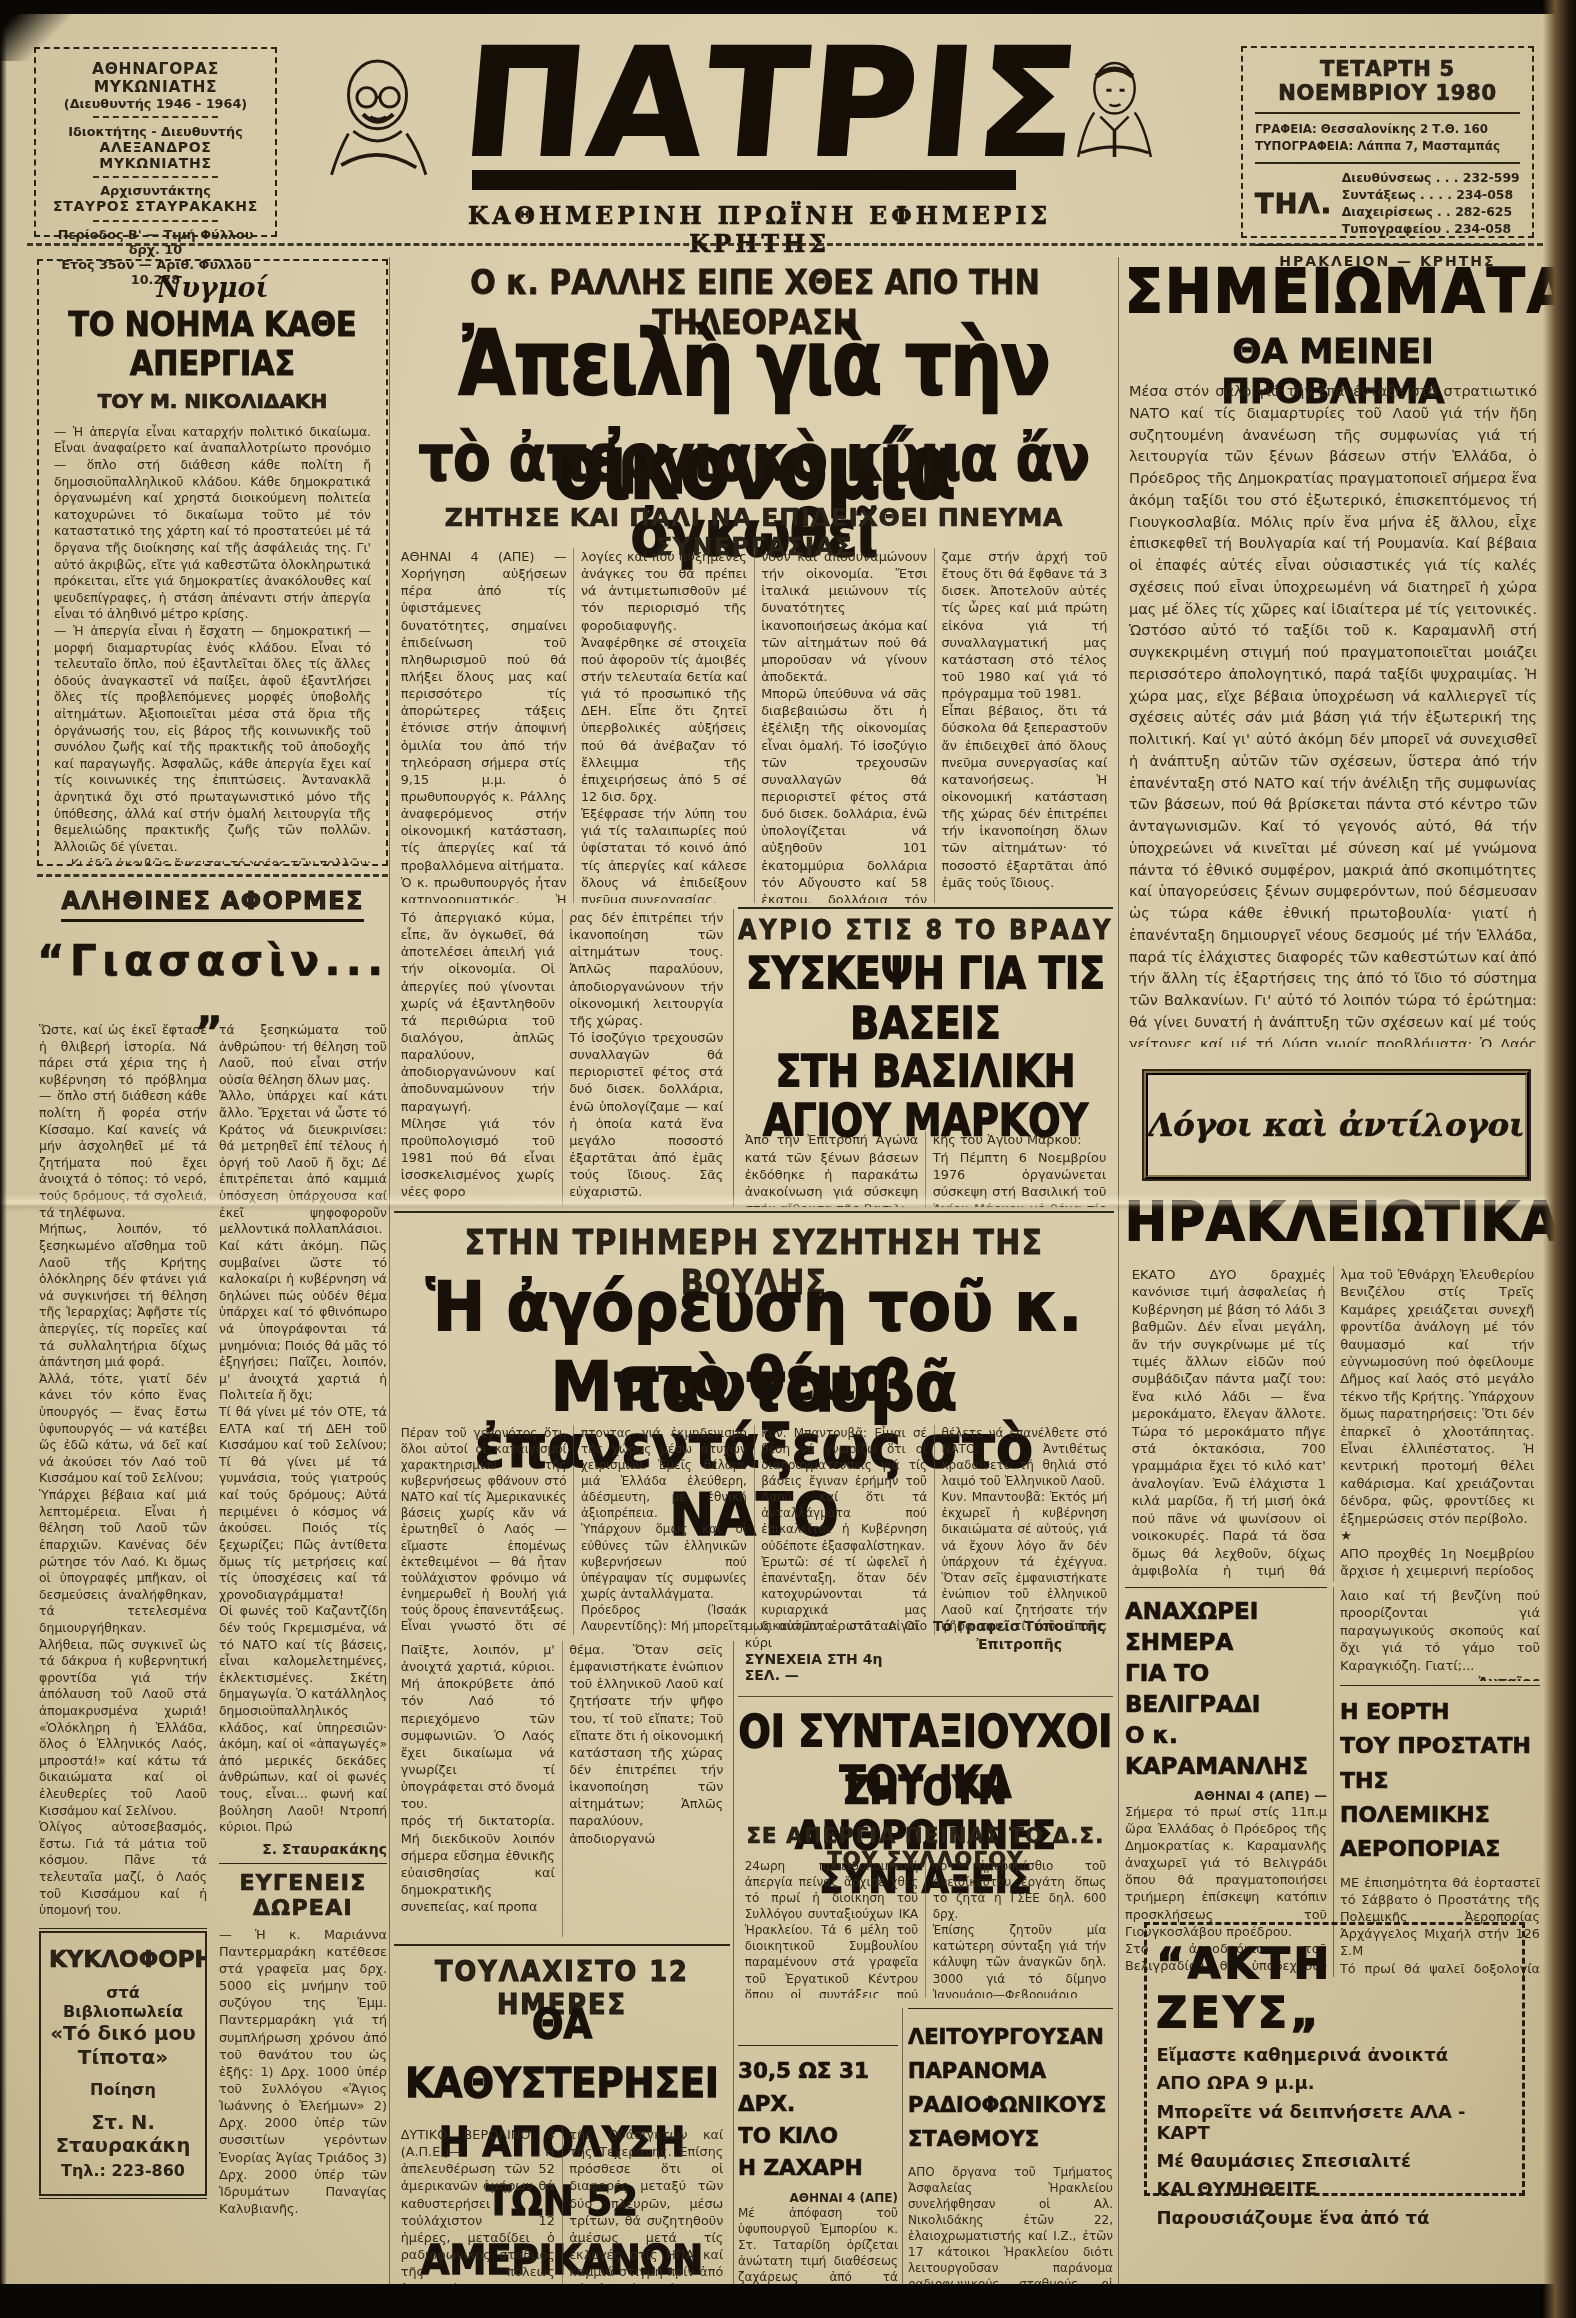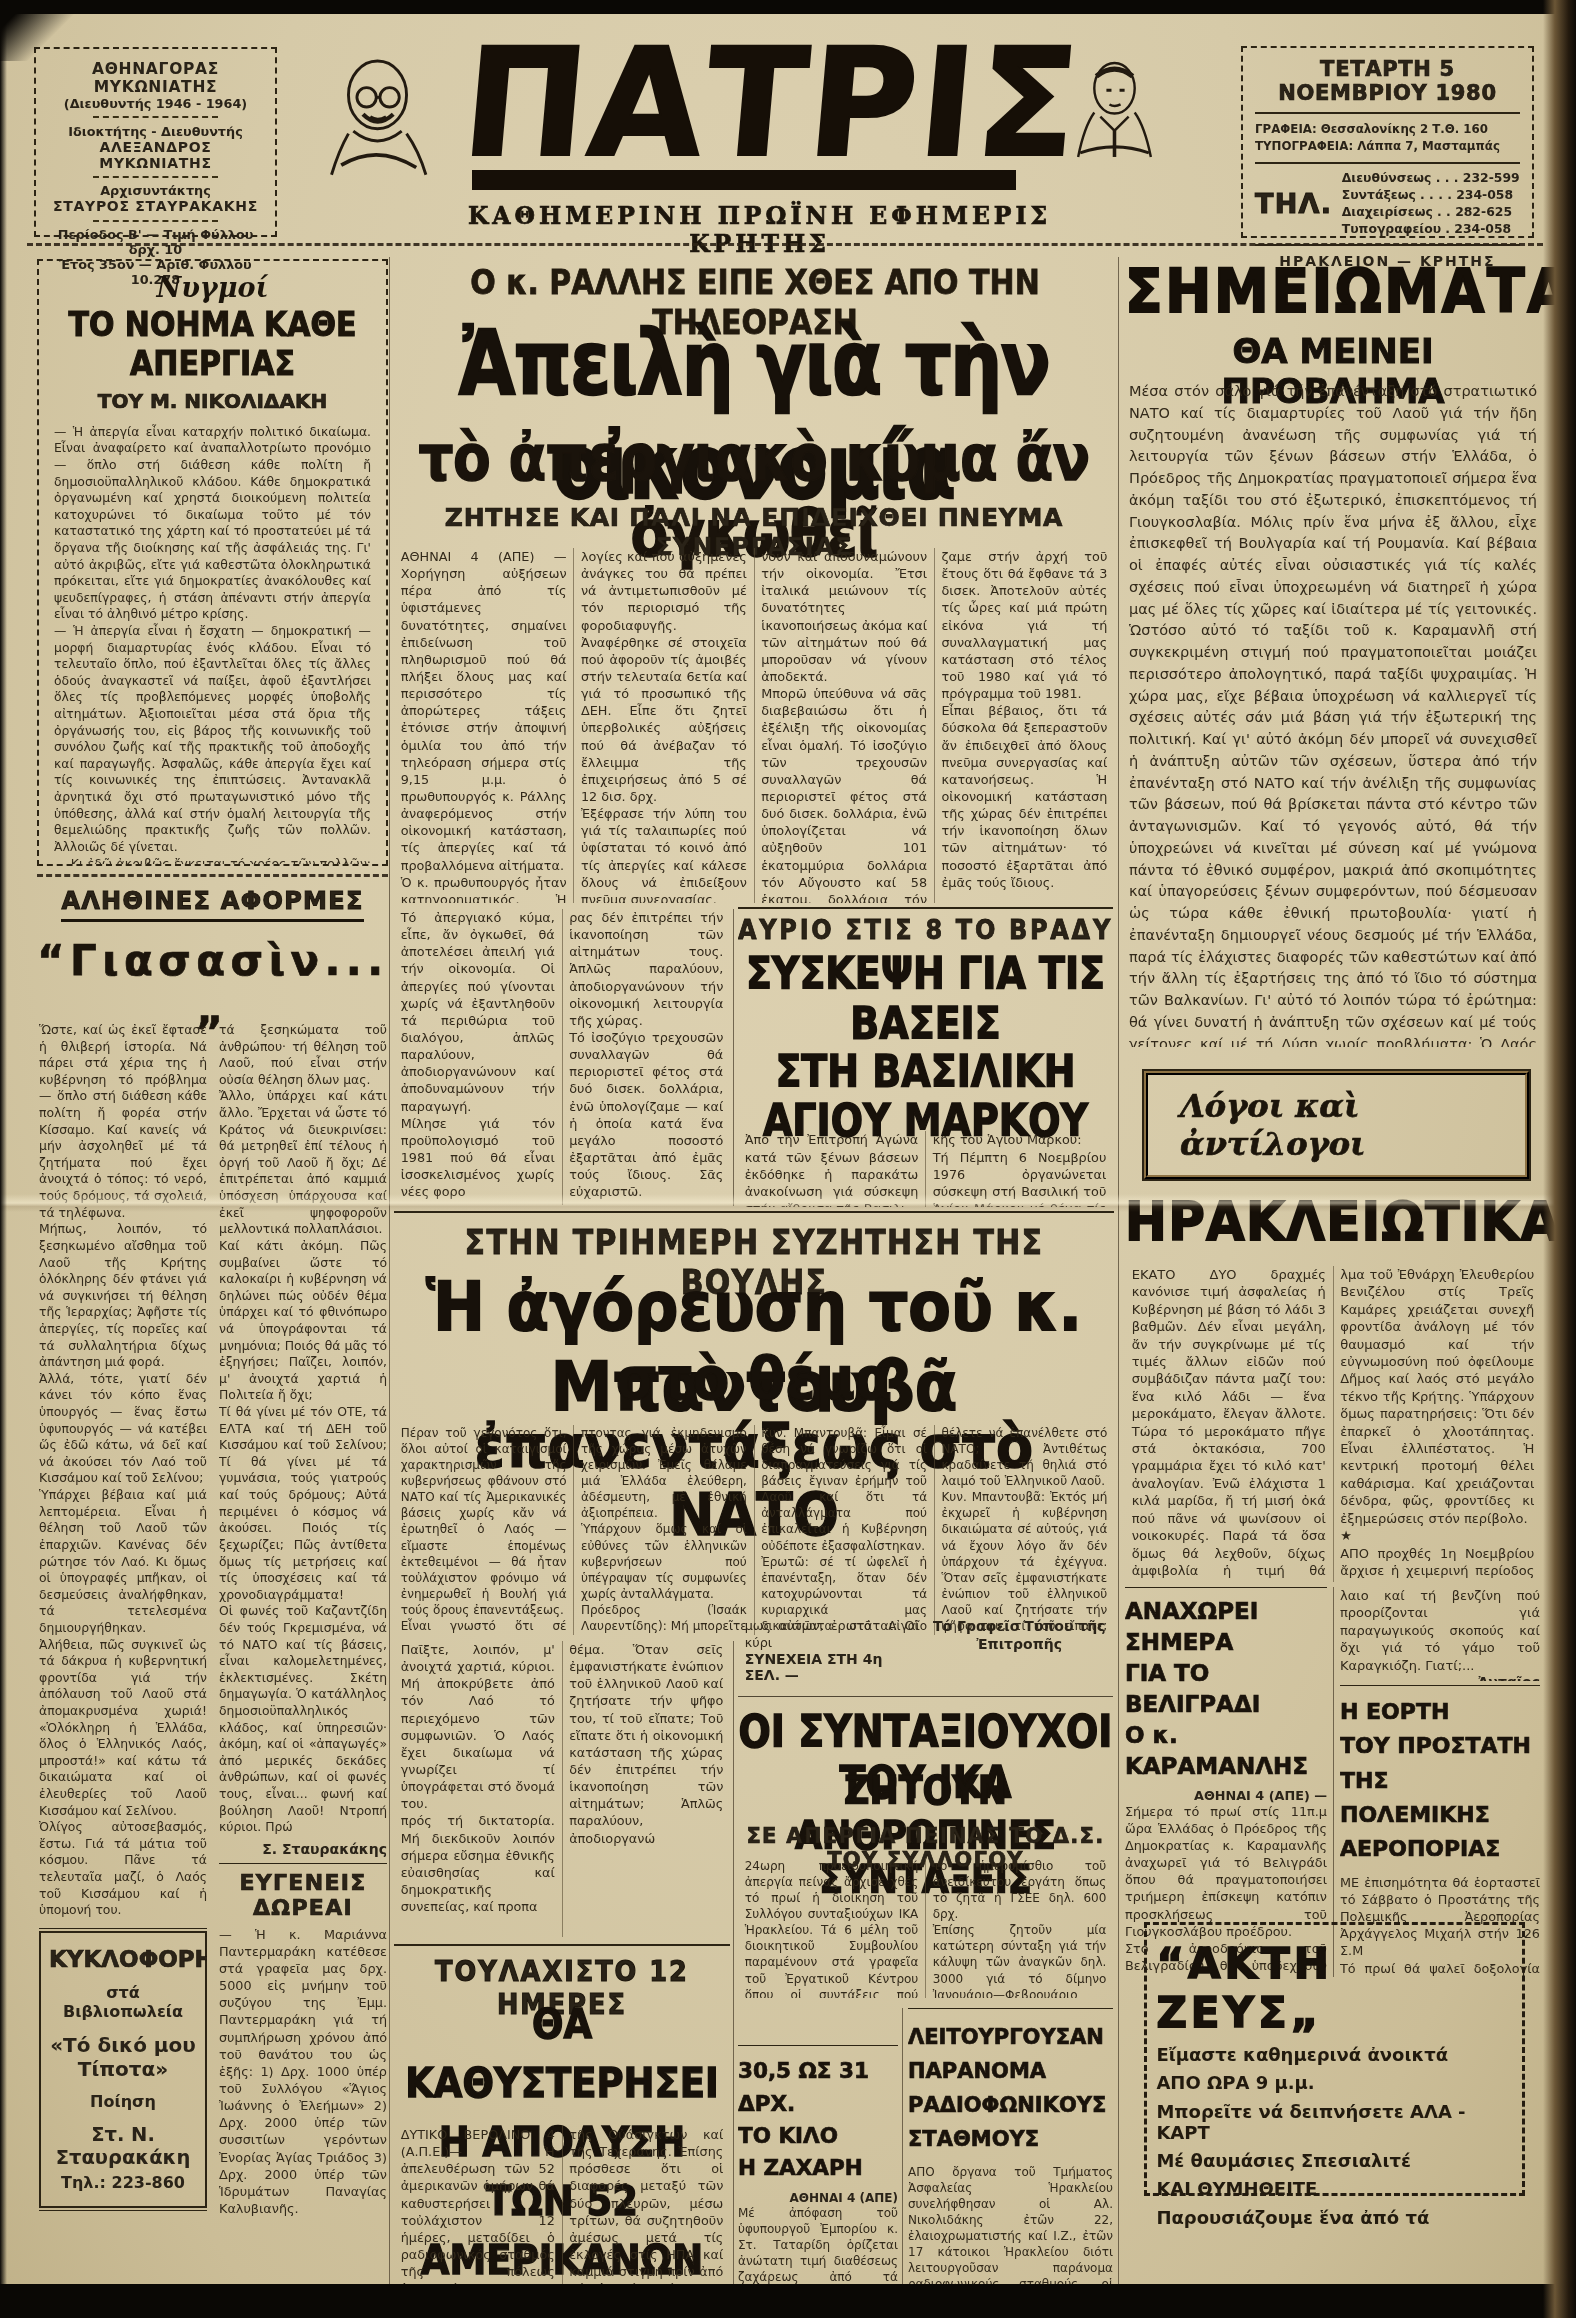--- a/index.html
+++ b/index.html
@@ -47,21 +47,21 @@
   .nygmoi-box{left:37px;top:259px;width:351px;height:607px;border:2.7px dashed #2c2414;padding:10.8px 15px;box-sizing:border-box;}
   .nygmoi-label{text-align:center;font-family:"DejaVu Serif",serif;font-weight:bold;font-style:italic;font-size:27px;color:#1c150b;}
   .nygmoi-title{text-align:center;font-weight:bold;font-size:30px;letter-spacing:0px;color:#1c150b;-webkit-text-stroke:1px #1c150b;margin-top:6.7px;transform:scaleY(1.1);}
   .nygmoi-byline{text-align:center;font-weight:bold;font-size:20px;margin:9.4px 0 10.8px;-webkit-text-stroke:0.7px #1c150b;}
   .aformes-head{left:37px;top:887px;width:351px;text-align:center;font-weight:bold;font-size:24px;letter-spacing:1.3px;-webkit-text-stroke:1px #1c150b;}
   .aformes-head span{border-bottom:3.4px solid #1c150b;padding-bottom:4px;}
   .aformes-title{left:37px;top:936px;width:351px;text-align:center;font-weight:bold;font-size:42px;letter-spacing:5.4px;color:#1c150b;-webkit-text-stroke:0.7px #1c150b;}
   .kyklo-box{border:2.7px double #2c2414;outline:1.3px solid #2c2414;outline-offset:2px;padding:13.5px 8px;text-align:center;margin-top:12px;}
   .kyklo-box .t1{font-weight:bold;font-size:23px;-webkit-text-stroke:0.7px #1c150b;}
   .kyklo-box .t2{font-size:16px;font-weight:bold;margin-top:10.8px;}
-  .kyklo-box .t3{font-weight:bold;font-size:20px;margin-top:12px;}
+  .kyklo-box .t3{font-weight:bold;font-size:20px;}
   .kyklo-box .t4{font-size:16px;font-weight:bold;margin-top:10.8px;}
   .kyklo-box .t5{font-weight:bold;font-size:19.5px;margin-top:12px;}
   .kyklo-box .t6{font-weight:bold;font-size:16px;margin-top:4px;}
   .dorees-head{font-weight:bold;font-size:22px;letter-spacing:1.3px;text-align:center;margin:6.7px 0 5.4px;-webkit-text-stroke:0.7px #1c150b;}
   
   .lead-kicker{left:398px;top:262px;width:714px;text-align:center;font-weight:bold;font-size:30px;color:#221a0e;transform:scaleY(1.15);transform-origin:top center;-webkit-text-stroke:0.7px #221a0e;}
   .lead-h1{left:394px;top:311px;width:720px;text-align:center;font-weight:bold;font-size:73px;color:#17110a;letter-spacing:-1.3px;transform:scaleY(1.22);transform-origin:top center;-webkit-text-stroke:2px #17110a;}
   .lead-h2{left:394px;top:420px;width:720px;text-align:center;font-weight:bold;font-size:55px;color:#1a130b;letter-spacing:-0.7px;transform:scaleY(1.18);transform-origin:top center;-webkit-text-stroke:1.3px #1a130b;}
   .lead-deck{left:394px;top:503px;width:720px;text-align:center;font-weight:bold;font-size:25px;letter-spacing:0.7px;-webkit-text-stroke:0.7px #1c150b;}
   .lead-cols{left:394px;top:548px;width:720px;height:355px;}
@@ -88,21 +88,21 @@
   .om-cols{left:394px;top:2126px;width:336px;height:188px;}
   .zah{left:738px;top:2045px;width:160px;height:269px;border-top:1.3px solid #2c2414;padding-top:9.4px;box-sizing:border-box;}
   .zah-h{font-weight:bold;font-size:21.5px;line-height:1.5;color:#1a130b;-webkit-text-stroke:0.7px #1a130b;}
   .rad{left:908px;top:2008px;width:205px;height:306px;border-top:1.3px solid #2c2414;padding-top:10.8px;box-sizing:border-box;}
   .rad-h{font-weight:bold;font-size:21px;line-height:1.62;color:#1a130b;-webkit-text-stroke:0.7px #1a130b;}
   
   .sim-title{left:1125px;top:256px;width:416px;text-align:center;font-weight:bold;font-size:55px;letter-spacing:2.7px;color:#150f08;-webkit-text-stroke:2px #150f08;transform:scaleY(1.1);transform-origin:top center;}
   .sim-sub{left:1125px;top:331px;width:416px;text-align:center;font-weight:bold;font-size:34px;color:#17110a;-webkit-text-stroke:1px #17110a;}
   .sim-body{left:1129px;top:381px;width:408px;height:666px;font-size:14.5px;line-height:1.5;}
   .logoi-box{left:1144px;top:1071px;width:377px;height:100px;border:4.7px ridge #3a2f1c;outline:2px solid #2c2414;display:flex;align-items:center;justify-content:center;}
-  .logoi-txt{font-family:"DejaVu Serif",serif;font-weight:bold;font-style:italic;font-size:32px;color:#1c150b;padding-left:32px;-webkit-text-stroke:0.7px #1c150b;}
+  .logoi-txt{font-family:"DejaVu Serif",serif;font-weight:bold;font-style:italic;font-size:32px;color:#1c150b;-webkit-text-stroke:0.7px #1c150b;}
   .hra-title{left:1125px;top:1192px;width:416px;text-align:center;font-weight:bold;font-size:50px;letter-spacing:1.3px;color:#150f08;-webkit-text-stroke:1.7px #150f08;transform:scaleY(1.05);transform-origin:top center;}
   .hra-cols{left:1125px;top:1266px;width:416px;height:316px;}
   .kar{left:1125px;top:1587px;width:202px;height:390px;border-top:1.3px solid #2c2414;padding-top:8px;box-sizing:border-box;}
   .kar-h{font-weight:bold;font-size:23px;line-height:1.35;color:#1a130b;-webkit-text-stroke:0.7px #1a130b;}
   .eor{left:1340px;top:1685px;width:200px;height:293px;border-top:1.3px solid #2c2414;padding-top:9.4px;box-sizing:border-box;}
   .eor-h{font-weight:bold;font-size:22px;line-height:1.55;color:#1a130b;-webkit-text-stroke:0.7px #1a130b;}
   .akti{left:1144px;top:1922px;width:381px;height:274px;border:3.4px dashed #241c10;padding:13.5px 9.4px;box-sizing:border-box;}
   .akti-title{font-weight:bold;font-size:42px;letter-spacing:4px;color:#17110a;-webkit-text-stroke:1.7px #17110a;}
   .akti-line{font-weight:bold;font-size:18px;margin-top:7.4px;color:#221a0e;}
   .dateline{text-align:right;font-weight:bold;}

